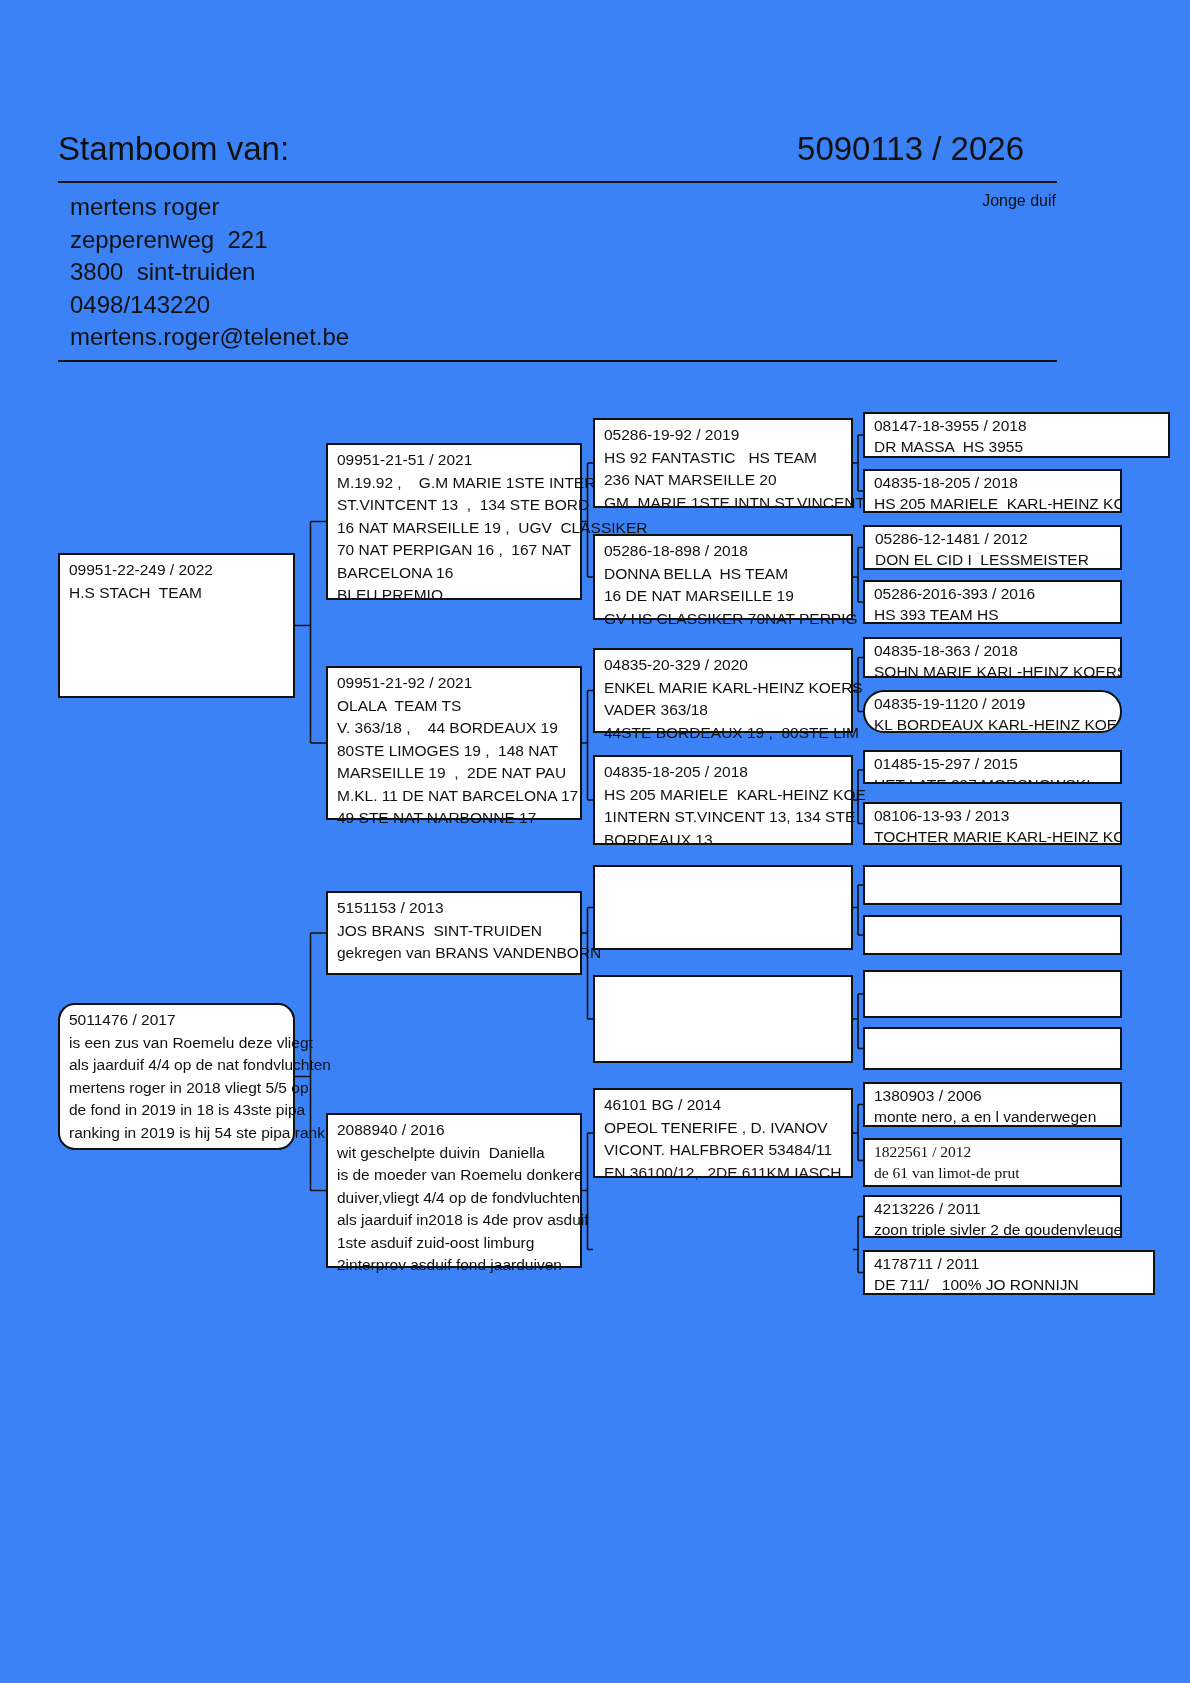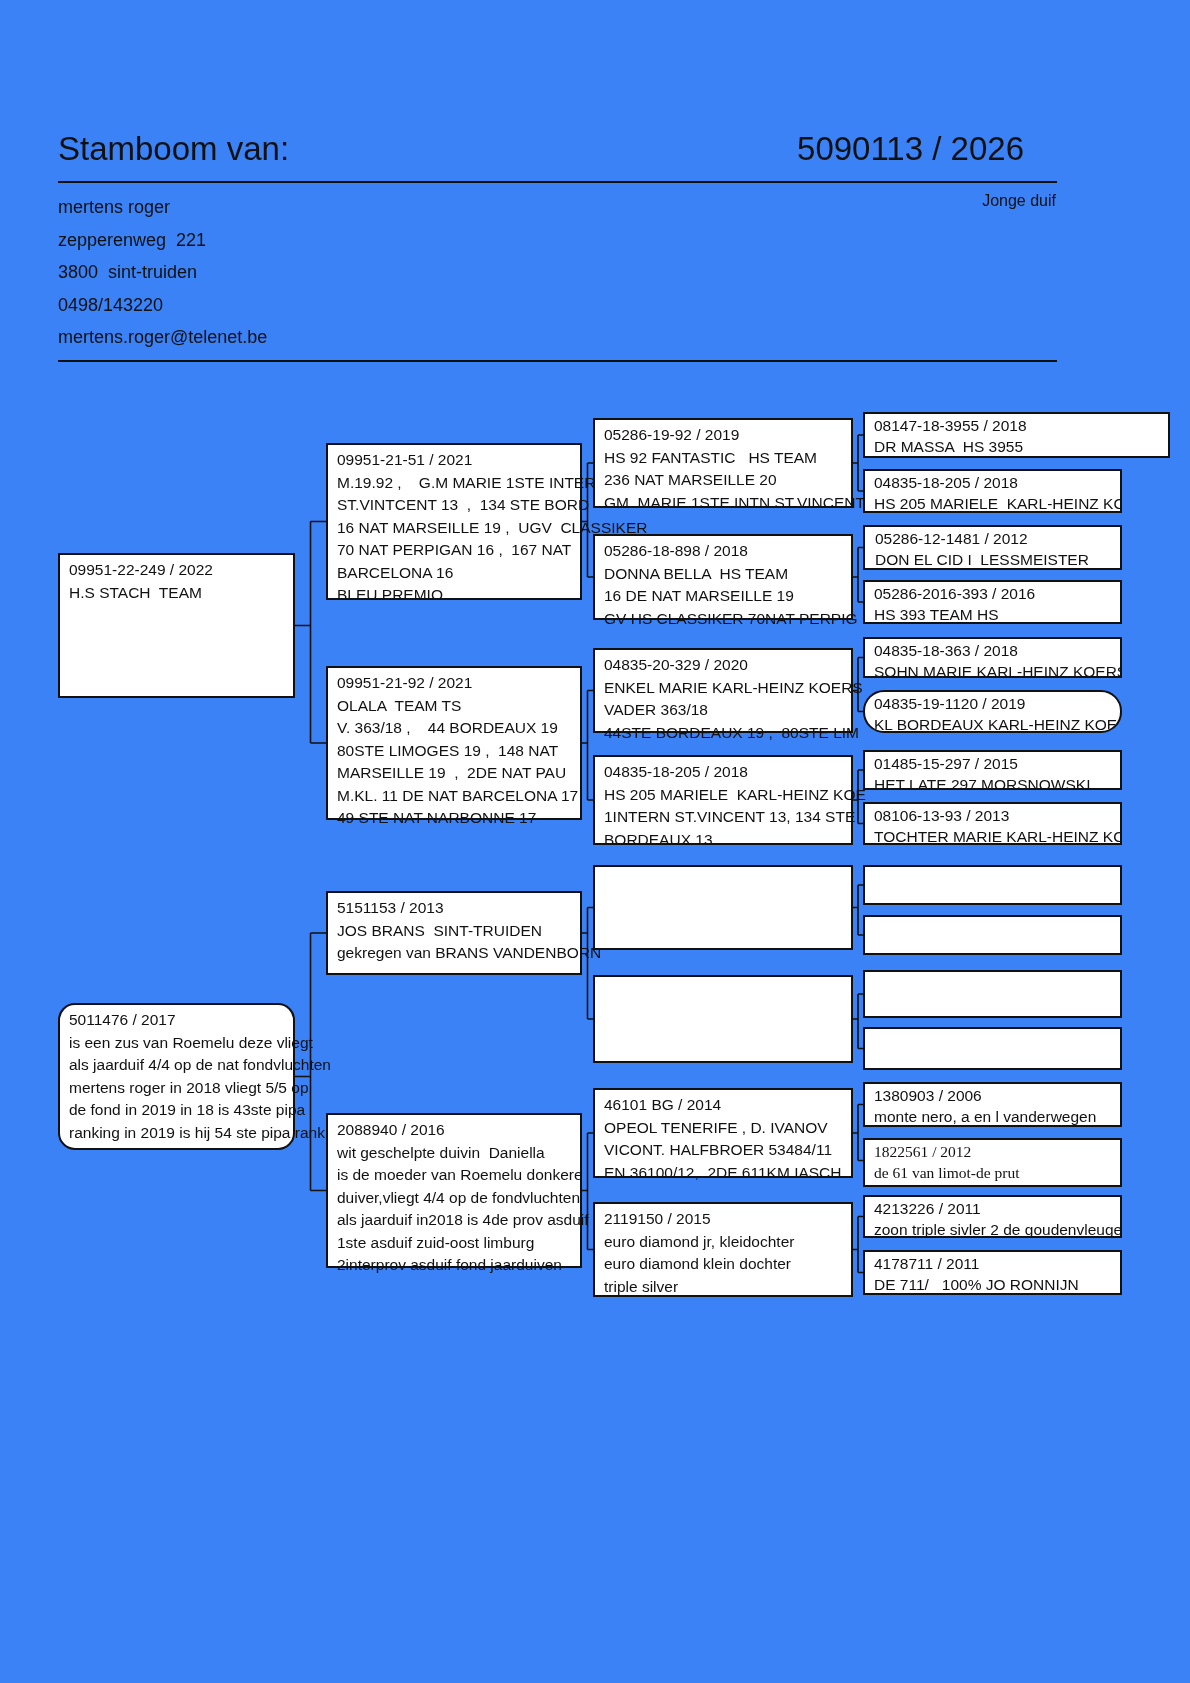--- a/index.html
+++ b/index.html
@@ -3,21 +3,21 @@
 <meta charset="utf-8">
 <style>
   html,body{margin:0;padding:0;background:#ffffff;}
   .page{position:relative;width:1190px;height:1683px;background:#3b82f6;overflow:hidden;
         font-family:"Liberation Sans","DejaVu Sans",sans-serif;color:#111;}
   .title{position:absolute;left:58px;top:130px;font-size:33px;letter-spacing:0px;}
   .ring{position:absolute;top:130px;right:166px;font-size:33px;}
   .rule{position:absolute;left:58px;right:133px;height:2px;background:#111;}
   .rule1{top:181px;}
   .rule2{top:360px;}
-  .owner{position:absolute;left:58px;top:191px;font-size:18px;line-height:32.5px;}
+  .owner{position:absolute;left:70px;top:191px;font-size:24px;line-height:32.5px;}
   .owner-line{white-space:pre;}
   .bird-type{position:absolute;top:192px;right:134px;font-size:16px;}
   .tree{position:absolute;left:0;top:0;width:1190px;height:1683px;}
   .connectors{position:absolute;left:0;top:0;}
   .box{position:absolute;box-sizing:border-box;border:2px solid #111;background:#fff;
        padding:4px 0 0 9px;font-size:15.5px;line-height:22.5px;}
   .box .line{white-space:pre;}
   .box.g4{line-height:20.5px;padding-top:2px;overflow:hidden;}
 </style>
 </head>
@@ -114,26 +114,20 @@
         <div class="line">BORDEAUX 13</div>
       </div>
       <div class="box" style="left: 593px; top: 865px; width: 260px; height: 85px;"></div>
       <div class="box" style="left: 593px; top: 975px; width: 260px; height: 88px;"></div>
       <div class="box" style="left: 593px; top: 1088px; width: 260px; height: 90px;">
         <div class="line">46101 BG / 2014</div>
         <div class="line">OPEOL TENERIFE , D. IVANOV</div>
         <div class="line">VICONT. HALFBROER 53484/11</div>
         <div class="line">EN 36100/12,  2DE 611KM IASCH</div>
       </div>
-      <div class="box" style="left: 593px; top: 1202px; width: 260px; height: 95px;">
-        <div class="line">2119150 / 2015</div>
-        <div class="line">euro diamond jr, kleidochter</div>
-        <div class="line">euro diamond klein dochter</div>
-        <div class="line">triple silver</div>
-      </div>
       <div class="box g4" style="left: 863px; top: 412px; width: 307px; height: 46px;">
         <div class="line">08147-18-3955 / 2018</div>
         <div class="line">DR MASSA  HS 3955</div>
       </div>
       <div class="box g4" style="left: 863px; top: 469px; width: 259px; height: 44px;">
         <div class="line">04835-18-205 / 2018</div>
         <div class="line">HS 205 MARIELE  KARL-HEINZ KOERS</div>
       </div>
       <div class="box g4" style="left: 863px; top: 525px; width: 259px; height: 45px; padding-left: 10px;">
         <div class="line">05286-12-1481 / 2012</div>
@@ -144,21 +138,21 @@
         <div class="line">HS 393 TEAM HS</div>
       </div>
       <div class="box g4" style="left: 863px; top: 637px; width: 259px; height: 41px;">
         <div class="line">04835-18-363 / 2018</div>
         <div class="line">SOHN MARIE KARL-HEINZ KOERS</div>
       </div>
       <div class="box g4" style="left: 863px; top: 690px; width: 259px; height: 43px; border-radius: 21px;">
         <div class="line">04835-19-1120 / 2019</div>
         <div class="line">KL BORDEAUX KARL-HEINZ KOERS</div>
       </div>
-      <div class="box g4" style="left: 863px; top: 750px; width: 259px; height: 40px;">
+      <div class="box g4" style="left: 863px; top: 750px; width: 259px; height: 34px;">
         <div class="line">01485-15-297 / 2015</div>
         <div class="line">HET LATE 297 MORSNOWSKI</div>
       </div>
       <div class="box g4" style="left: 863px; top: 802px; width: 259px; height: 43px;">
         <div class="line">08106-13-93 / 2013</div>
         <div class="line">TOCHTER MARIE KARL-HEINZ KOE</div>
       </div>
       <div class="box g4" style="left: 863px; top: 865px; width: 259px; height: 40px;"></div>
       <div class="box g4" style="left: 863px; top: 915px; width: 259px; height: 40px;"></div>
       <div class="box g4" style="left: 863px; top: 970px; width: 259px; height: 48px;"></div>
@@ -168,19 +162,19 @@
         <div class="line">monte nero, a en l vanderwegen</div>
       </div>
       <div class="box g4" style="left: 863px; top: 1138px; width: 259px; height: 49px; font-family: Liberation Serif, serif;">
         <div class="line">1822561 / 2012</div>
         <div class="line">de 61 van limot-de prut</div>
       </div>
       <div class="box g4" style="left: 863px; top: 1195px; width: 259px; height: 43px;">
         <div class="line">4213226 / 2011</div>
         <div class="line">zoon triple sivler 2 de goudenvleugel</div>
       </div>
-      <div class="box g4" style="left: 863px; top: 1250px; width: 259px; height: 45px;">
+      <div class="box g4" style="left: 863px; top: 1250px; width: 292px; height: 45px;">
         <div class="line">4178711 / 2011</div>
         <div class="line">DE 711/   100% JO RONNIJN</div>
       </div>
     </div>
 
 </div>
 
 </body></html>

